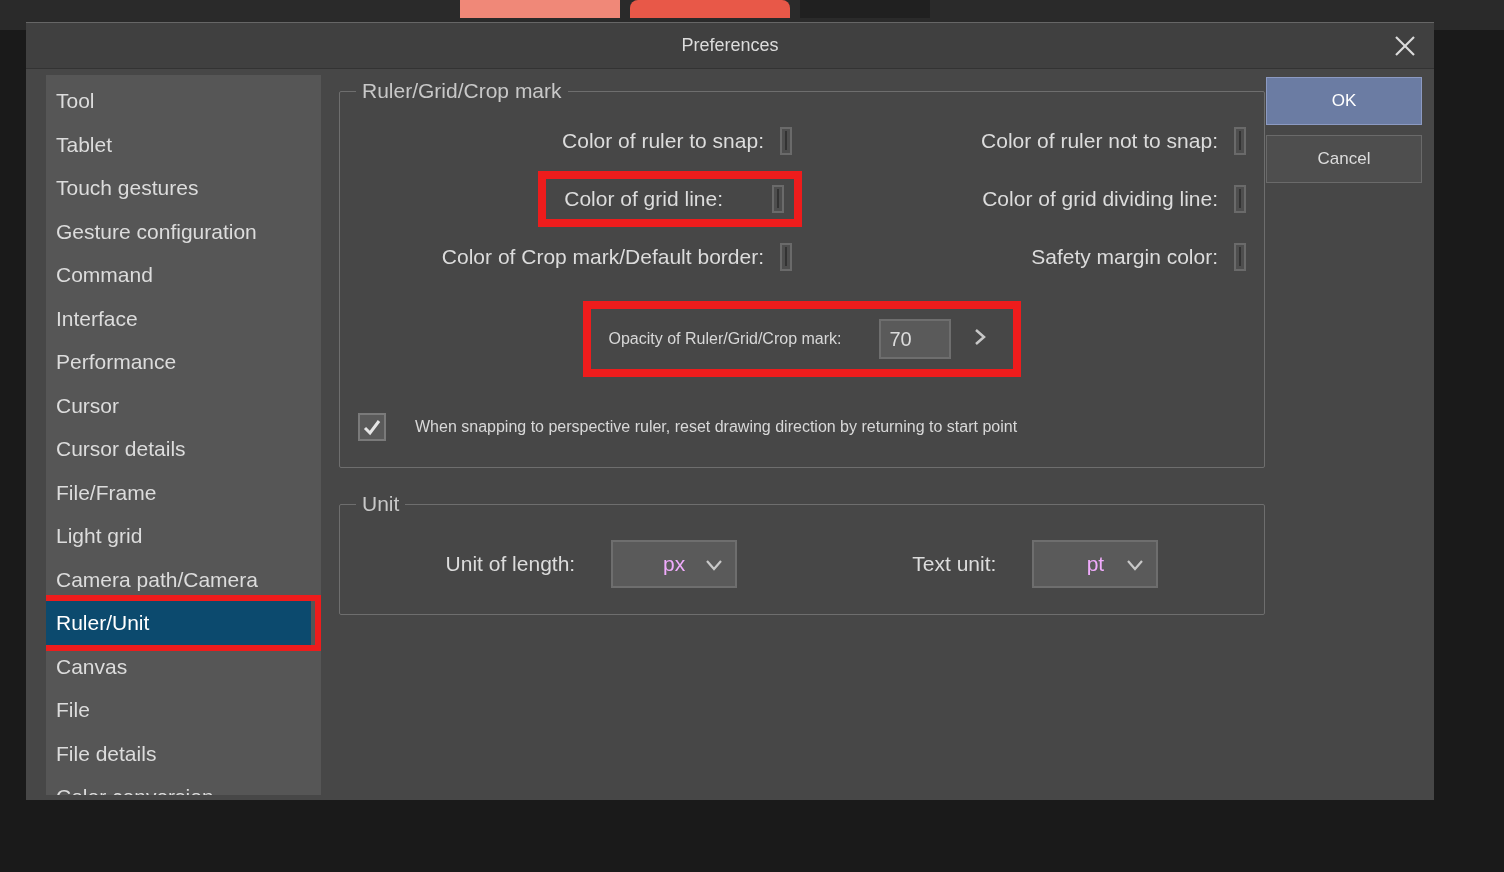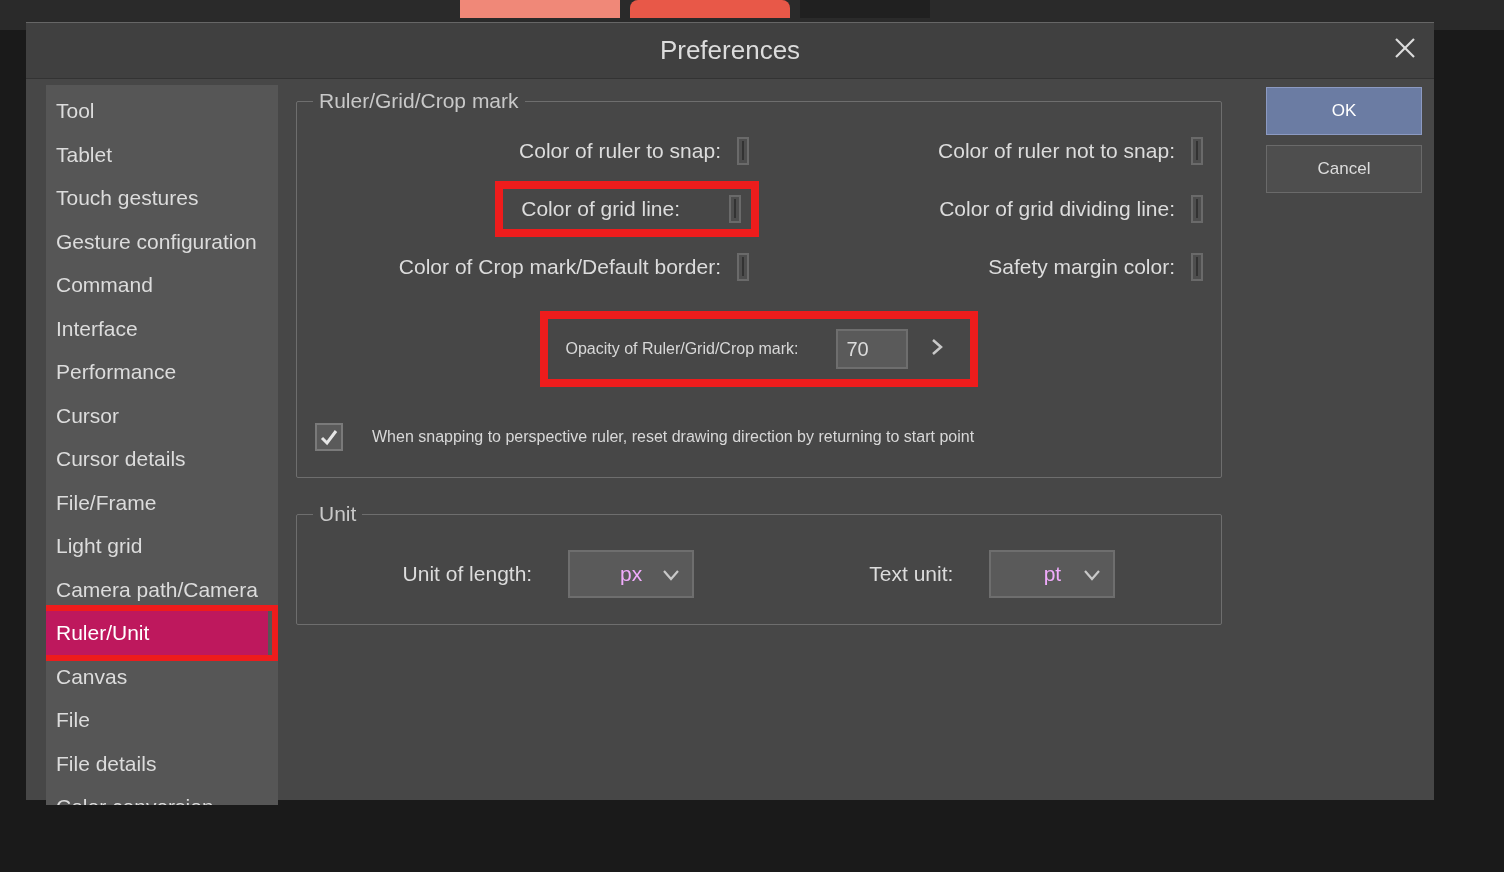--- a/index.html
+++ b/index.html
@@ -14,38 +14,38 @@
   
   .dialog {
     position: absolute;
     left: 26px; top: 22px;
     width: 1408px; height: 778px;
     background: #474747;
     color: #d8d8d8;
     border-top: 1px solid #666;
   }
   .titlebar {
-    height: 56px; display:flex; align-items:center; justify-content:center;
-    background: #404040; font-size:26px; color:#dcdcdc; position:relative;
+    height: 46px; display:flex; align-items:center; justify-content:center;
+    background: #404040; font-size:18px; color:#dcdcdc; position:relative;
     border-bottom:1px solid #333;
   }
   .titlebar .close { position:absolute; right:18px; top:12px; width:22px; height:22px; cursor:pointer; }
   .titlebar .close svg { width:22px; height:22px; stroke:#dcdcdc; stroke-width:2.2; }
   
   .body { display:flex; height:732px; }
   
   .sidebar {
-    width: 232px; background:#565656; margin:6px 0 0 20px; padding-top:4px;
+    width: 275px; background:#565656; margin:6px 0 0 20px; padding-top:4px;
     height: 720px; overflow:hidden;
   }
   .sidebar .item {
     padding:6px 10px 6px 10px; font-size:21px; color:#dcdcdc; cursor:pointer;
     line-height:1.5;
   }
-  .sidebar .item.selected { background:#be185d; color:#fff; }
+  .sidebar .item.selected { background:#0c4a6e; color:#fff; }
   .hl-item { border:6px solid #ee1c1c; margin:-6px 0 -6px -6px; padding-right:4px;}
   .hl-item .item { padding-left:10px; }
   
   .main { flex:1; padding:10px 12px 0 18px; position:relative; }
   
   .buttons { position:absolute; right:12px; top:8px; width:156px; }
   .btn {
     height:48px; border:1px solid #6a6a6a; display:flex; align-items:center; justify-content:center;
     font-size:17px; margin-bottom:10px; cursor:pointer;
   }

